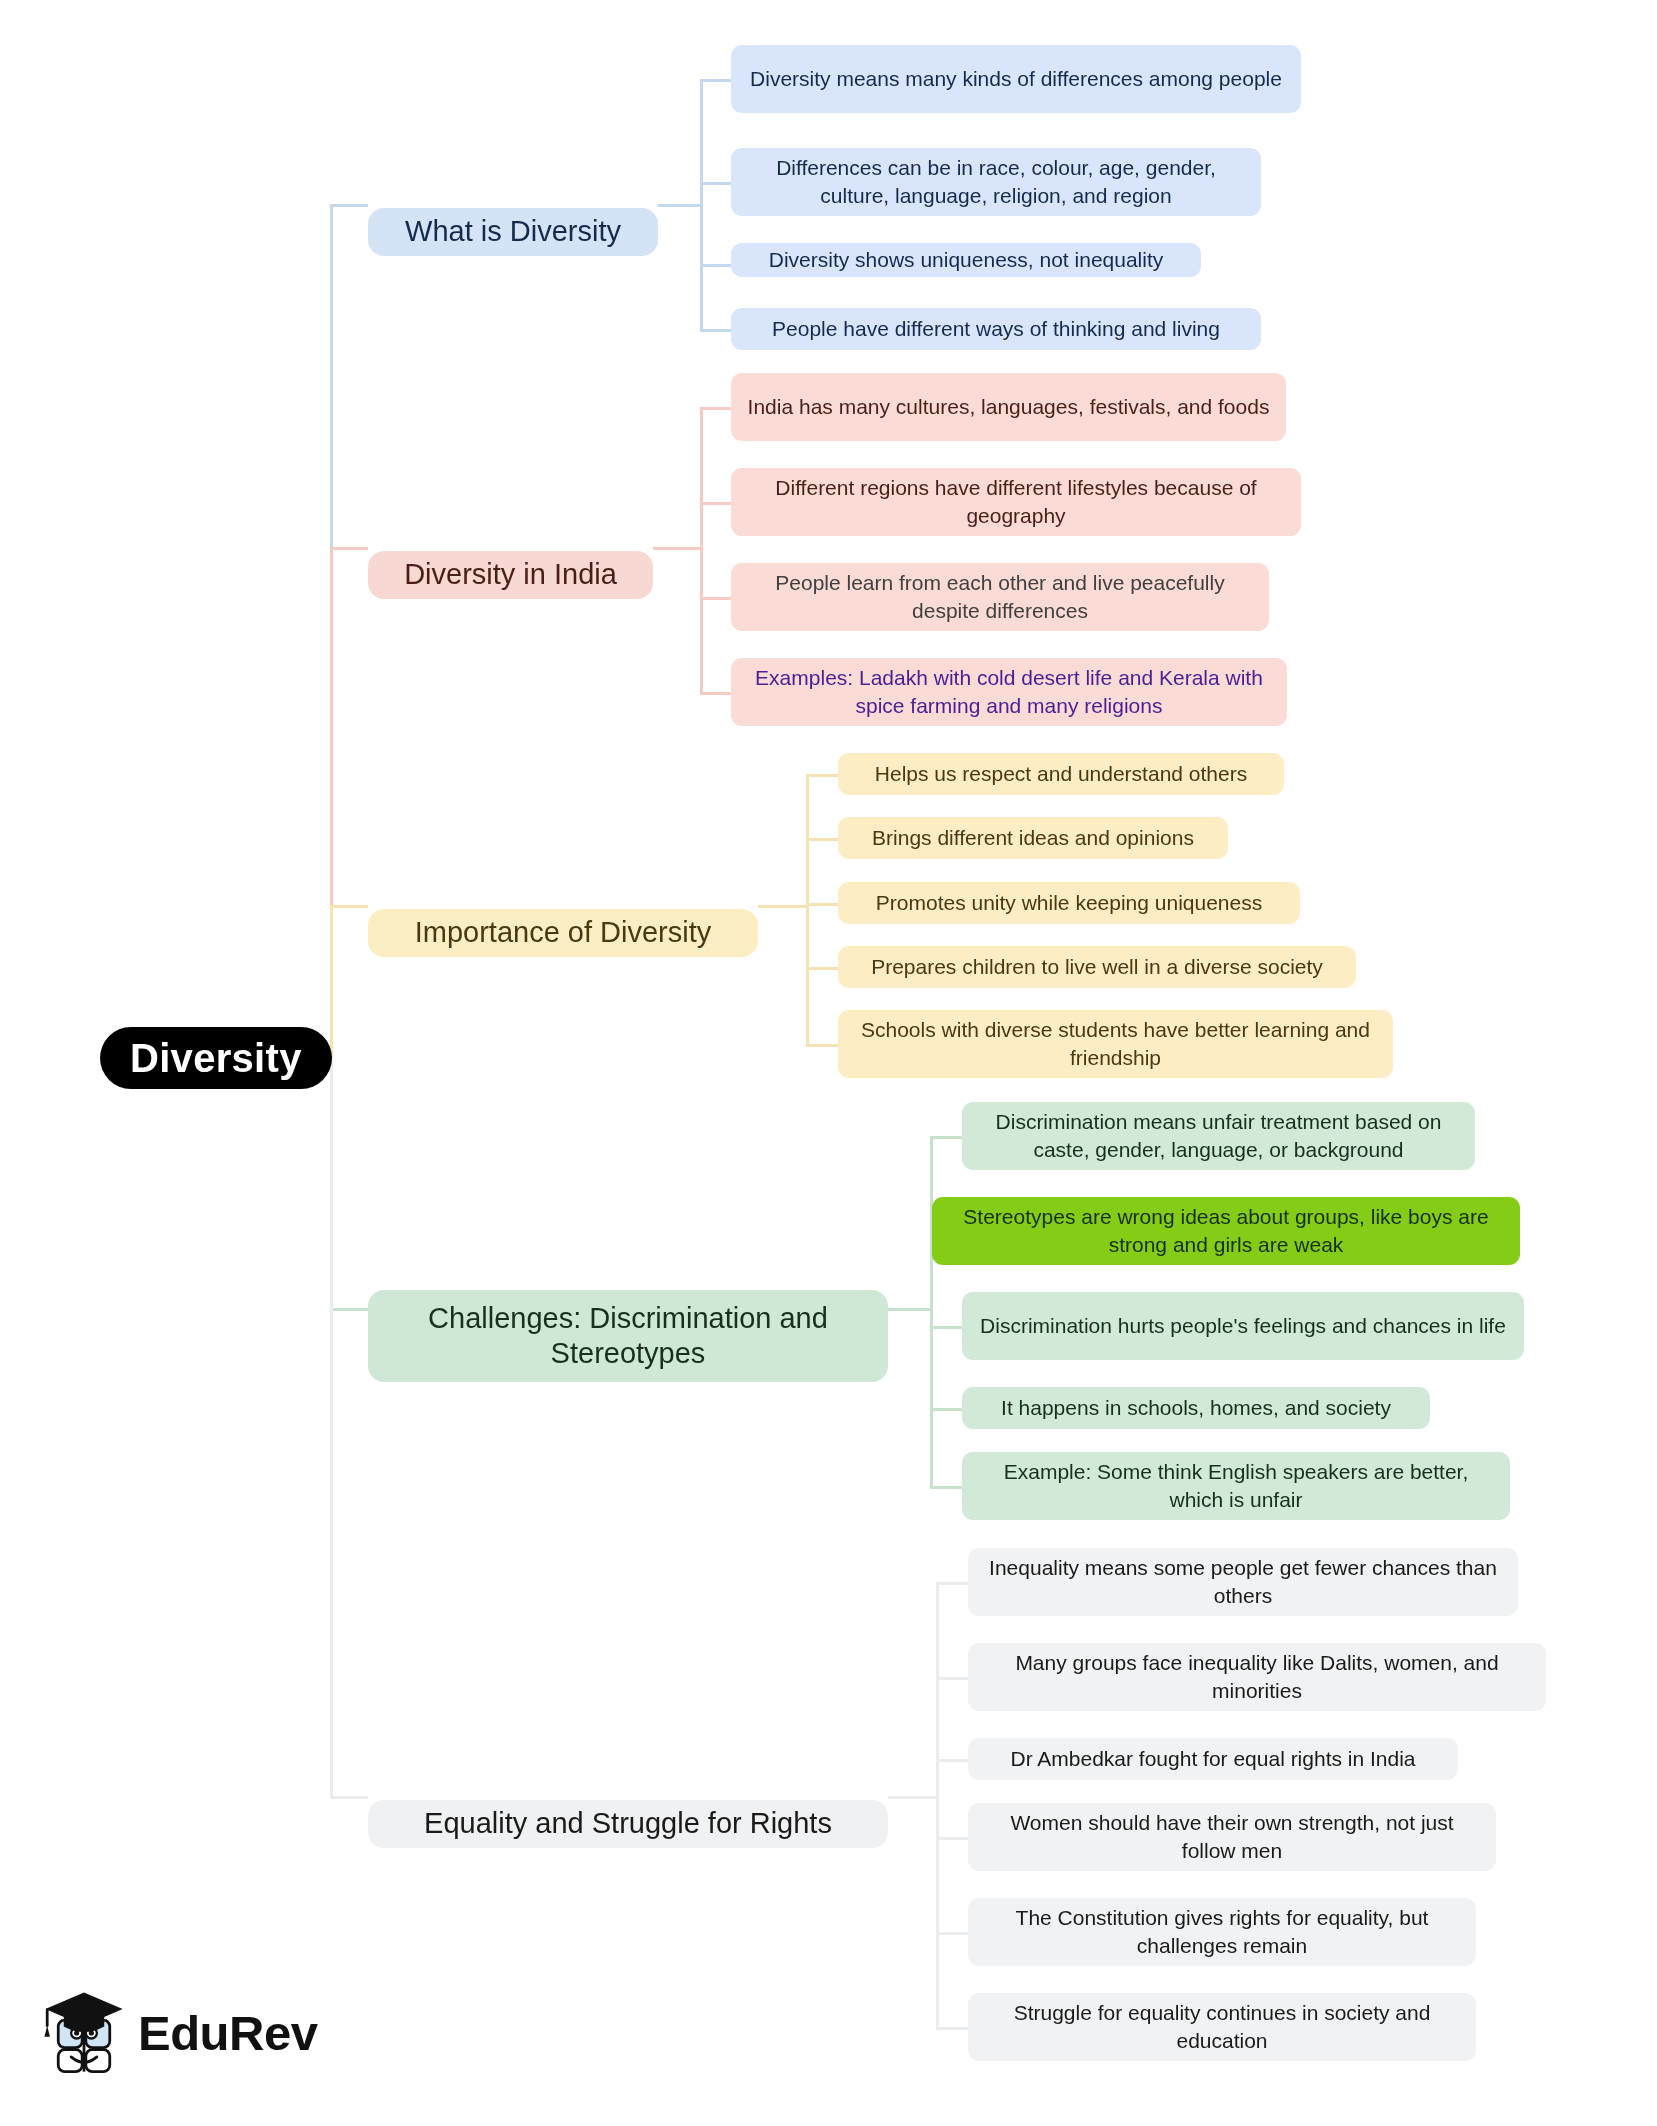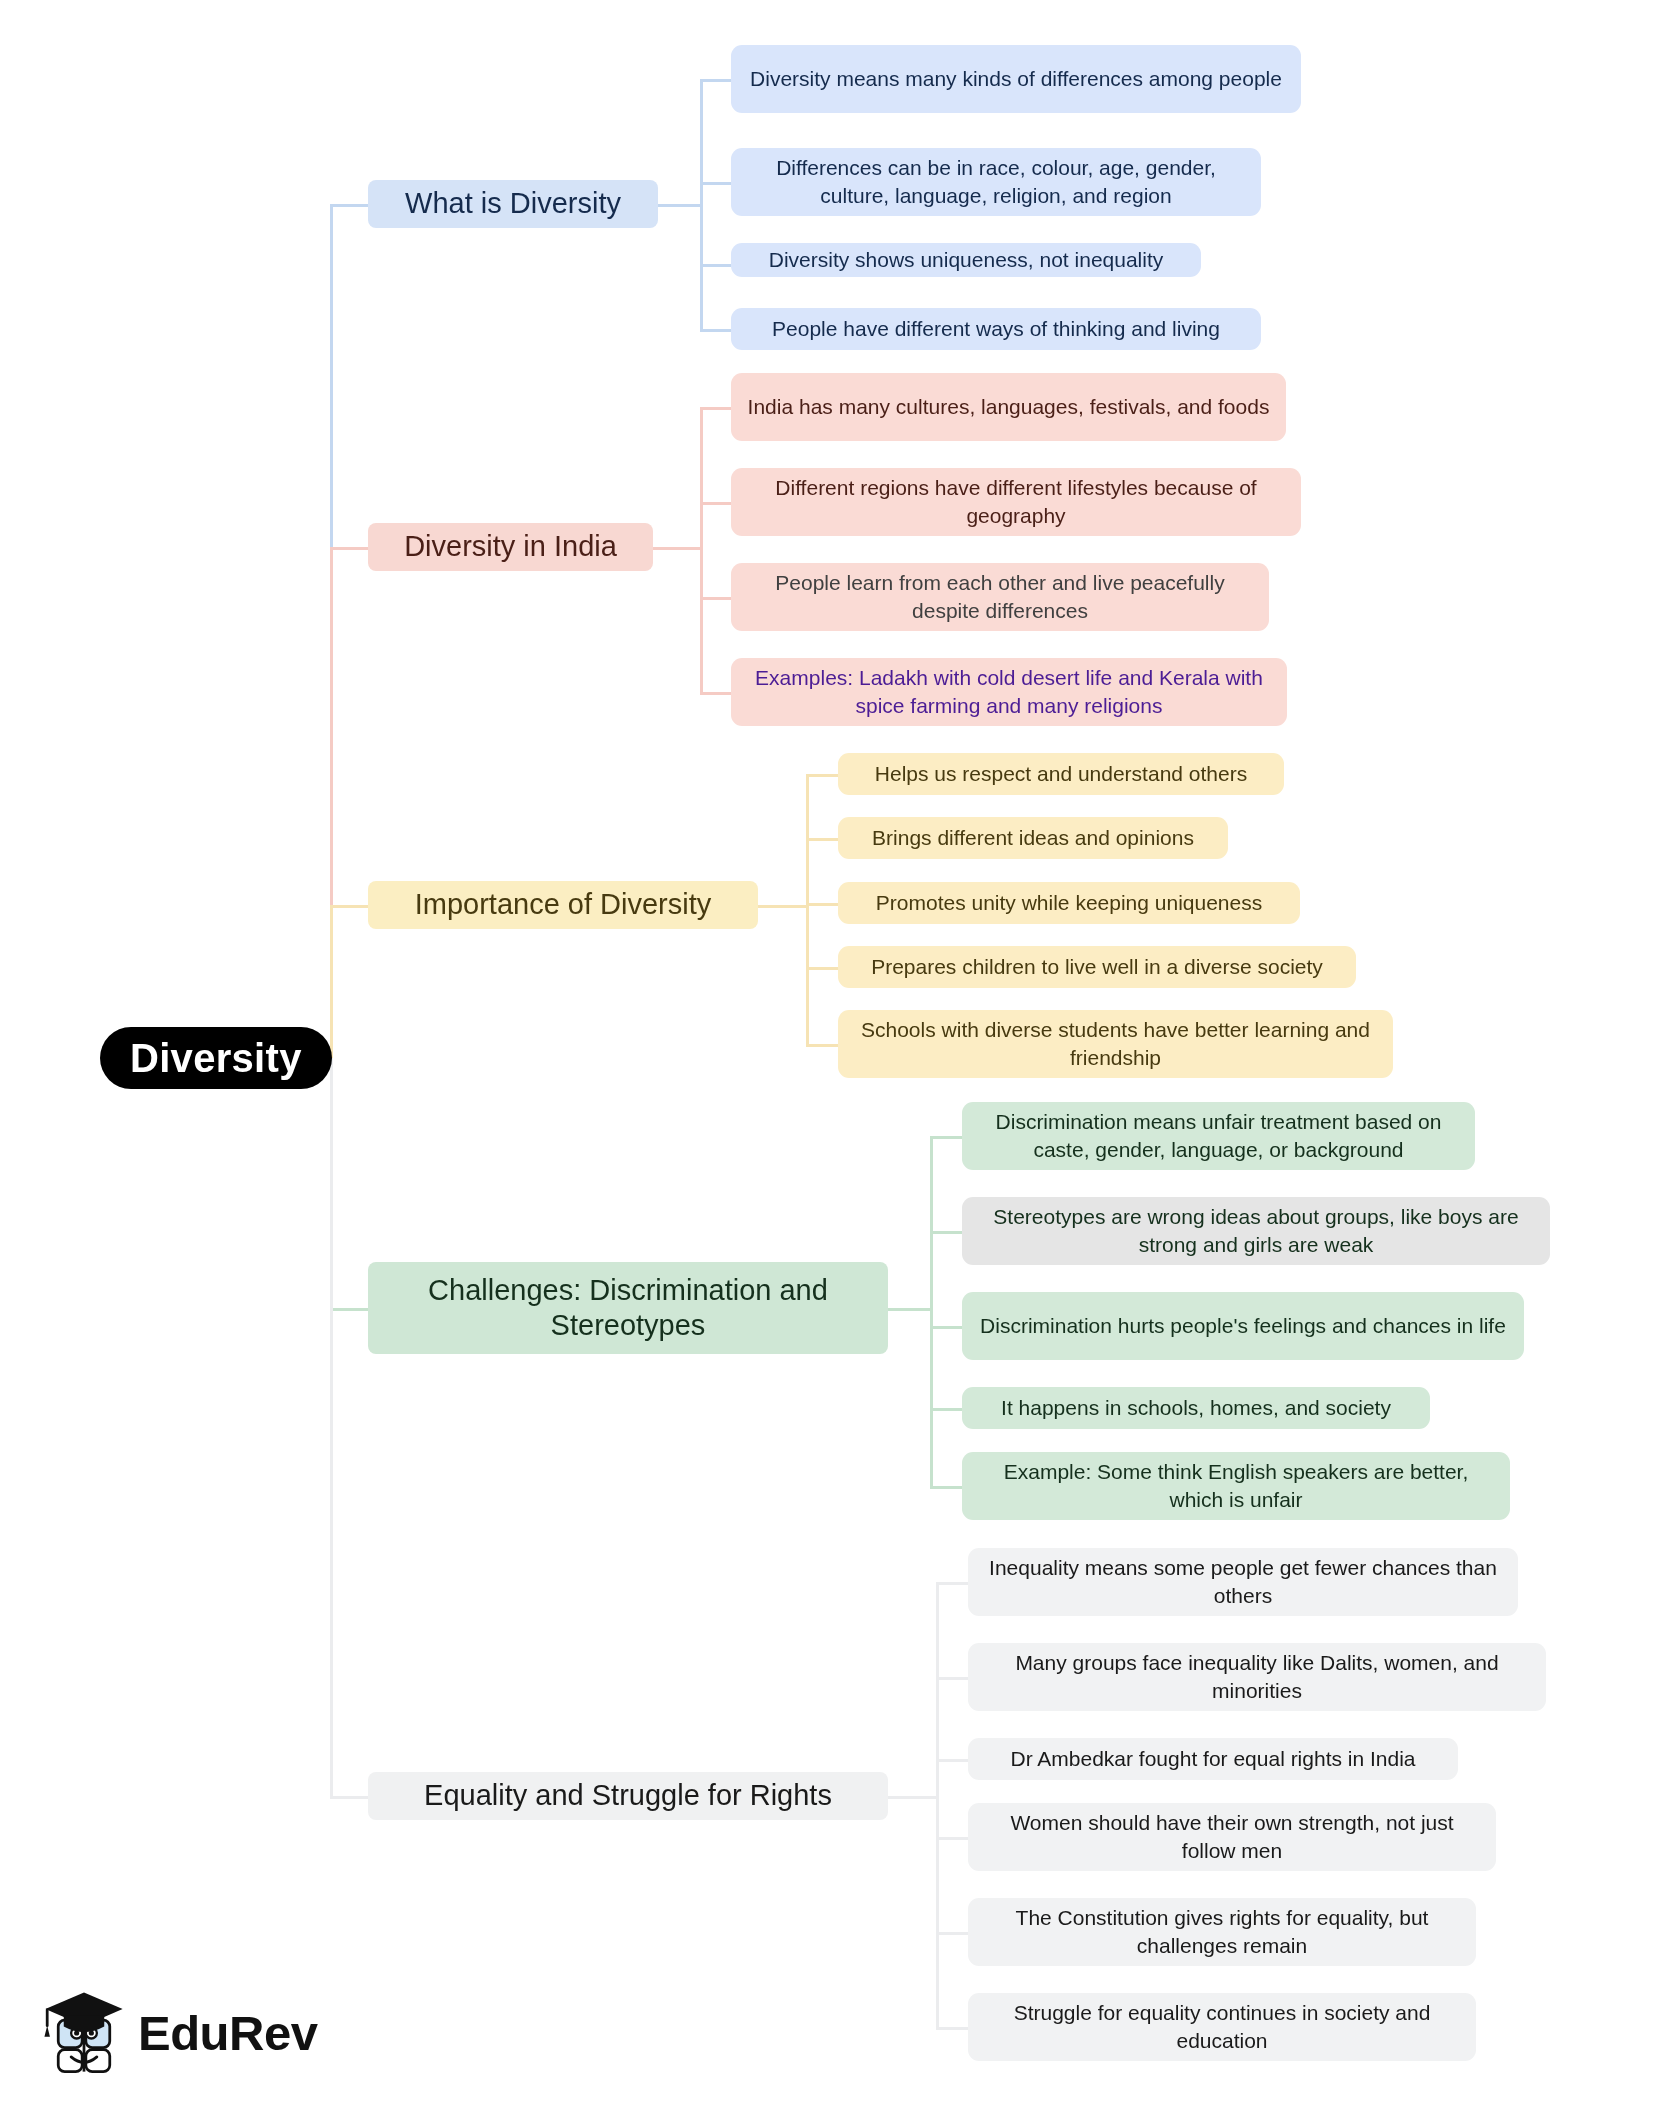--- a/index.html
+++ b/index.html
@@ -35,24 +35,25 @@
     white-space: nowrap;
   }
 
   
   .branch-node {
     position: absolute;
     display: flex;
     align-items: center;
     justify-content: center;
     text-align: center;
-    border-radius: 8px;
+    border-radius: 16px;
     font-size: 29px;
     line-height: 1.22;
     padding: 7px 16px;
+    margin-top: 28px;
   }
 
   
   .leaf-node {
     position: absolute;
     display: flex;
     align-items: center;
     justify-content: center;
     text-align: center;
     border-radius: 11px;
@@ -161,21 +162,21 @@
 
   <div class="leaf-node" style="left: 838px; top: 753px; width: 446px; height: 42px; background: rgb(252, 237, 196); color: rgb(71, 58, 16);">Helps us respect and understand others</div>
   <div class="leaf-node" style="left: 838px; top: 817px; width: 390px; height: 42px; background: rgb(252, 237, 196); color: rgb(71, 58, 16);">Brings different ideas and opinions</div>
   <div class="leaf-node" style="left: 838px; top: 882px; width: 462px; height: 42px; background: rgb(252, 237, 196); color: rgb(71, 58, 16);">Promotes unity while keeping uniqueness</div>
   <div class="leaf-node" style="left: 838px; top: 946px; width: 518px; height: 42px; background: rgb(252, 237, 196); color: rgb(71, 58, 16);">Prepares children to live well in a diverse society</div>
   <div class="leaf-node" style="left: 838px; top: 1010px; width: 555px; height: 68px; background: rgb(252, 237, 196); color: rgb(71, 58, 16);">Schools with diverse students have better learning and friendship</div>
 
   <div class="branch-node" id="b3" style="left: 368px; top: 1262px; width: 520px; height: 92px; background: rgb(207, 231, 213); color: rgb(21, 48, 29);">Challenges: Discrimination and Stereotypes</div>
 
   <div class="leaf-node" style="left: 962px; top: 1102px; width: 513px; height: 68px; background: rgb(211, 233, 216); color: rgb(21, 48, 29);">Discrimination means unfair treatment based on caste, gender, language, or background</div>
-  <div class="leaf-node" style="left: 962px; top: 1197px; width: 588px; height: 68px; background: #e5e5e5; color: rgb(21, 48, 29);">Stereotypes are wrong ideas about groups, like boys are strong and girls are weak</div>
+  <div class="leaf-node" style="left: 932px; top: 1197px; width: 588px; height: 68px; background: #84cc16; color: rgb(21, 48, 29);">Stereotypes are wrong ideas about groups, like boys are strong and girls are weak</div>
   <div class="leaf-node" style="left: 962px; top: 1292px; width: 562px; height: 68px; background: rgb(211, 233, 216); color: rgb(21, 48, 29);">Discrimination hurts people's feelings and chances in life</div>
   <div class="leaf-node" style="left: 962px; top: 1387px; width: 468px; height: 42px; background: rgb(211, 233, 216); color: rgb(21, 48, 29);">It happens in schools, homes, and society</div>
   <div class="leaf-node" style="left: 962px; top: 1452px; width: 548px; height: 68px; background: rgb(211, 233, 216); color: rgb(21, 48, 29);">Example: Some think English speakers are better, which is unfair</div>
 
   <div class="branch-node" id="b4" style="left: 368px; top: 1772px; width: 520px; height: 48px; background: rgb(240, 241, 242); color: rgb(26, 26, 26);">Equality and Struggle for Rights</div>
 
   <div class="leaf-node" style="left: 968px; top: 1548px; width: 550px; height: 68px; background: rgb(241, 242, 243); color: rgb(26, 26, 26);">Inequality means some people get fewer chances than others</div>
   <div class="leaf-node" style="left: 968px; top: 1643px; width: 578px; height: 68px; background: rgb(241, 242, 243); color: rgb(26, 26, 26);">Many groups face inequality like Dalits, women, and minorities</div>
   <div class="leaf-node" style="left: 968px; top: 1738px; width: 490px; height: 42px; background: rgb(241, 242, 243); color: rgb(26, 26, 26);">Dr Ambedkar fought for equal rights in India</div>
   <div class="leaf-node" style="left: 968px; top: 1803px; width: 528px; height: 68px; background: rgb(241, 242, 243); color: rgb(26, 26, 26);">Women should have their own strength, not just follow men</div>

